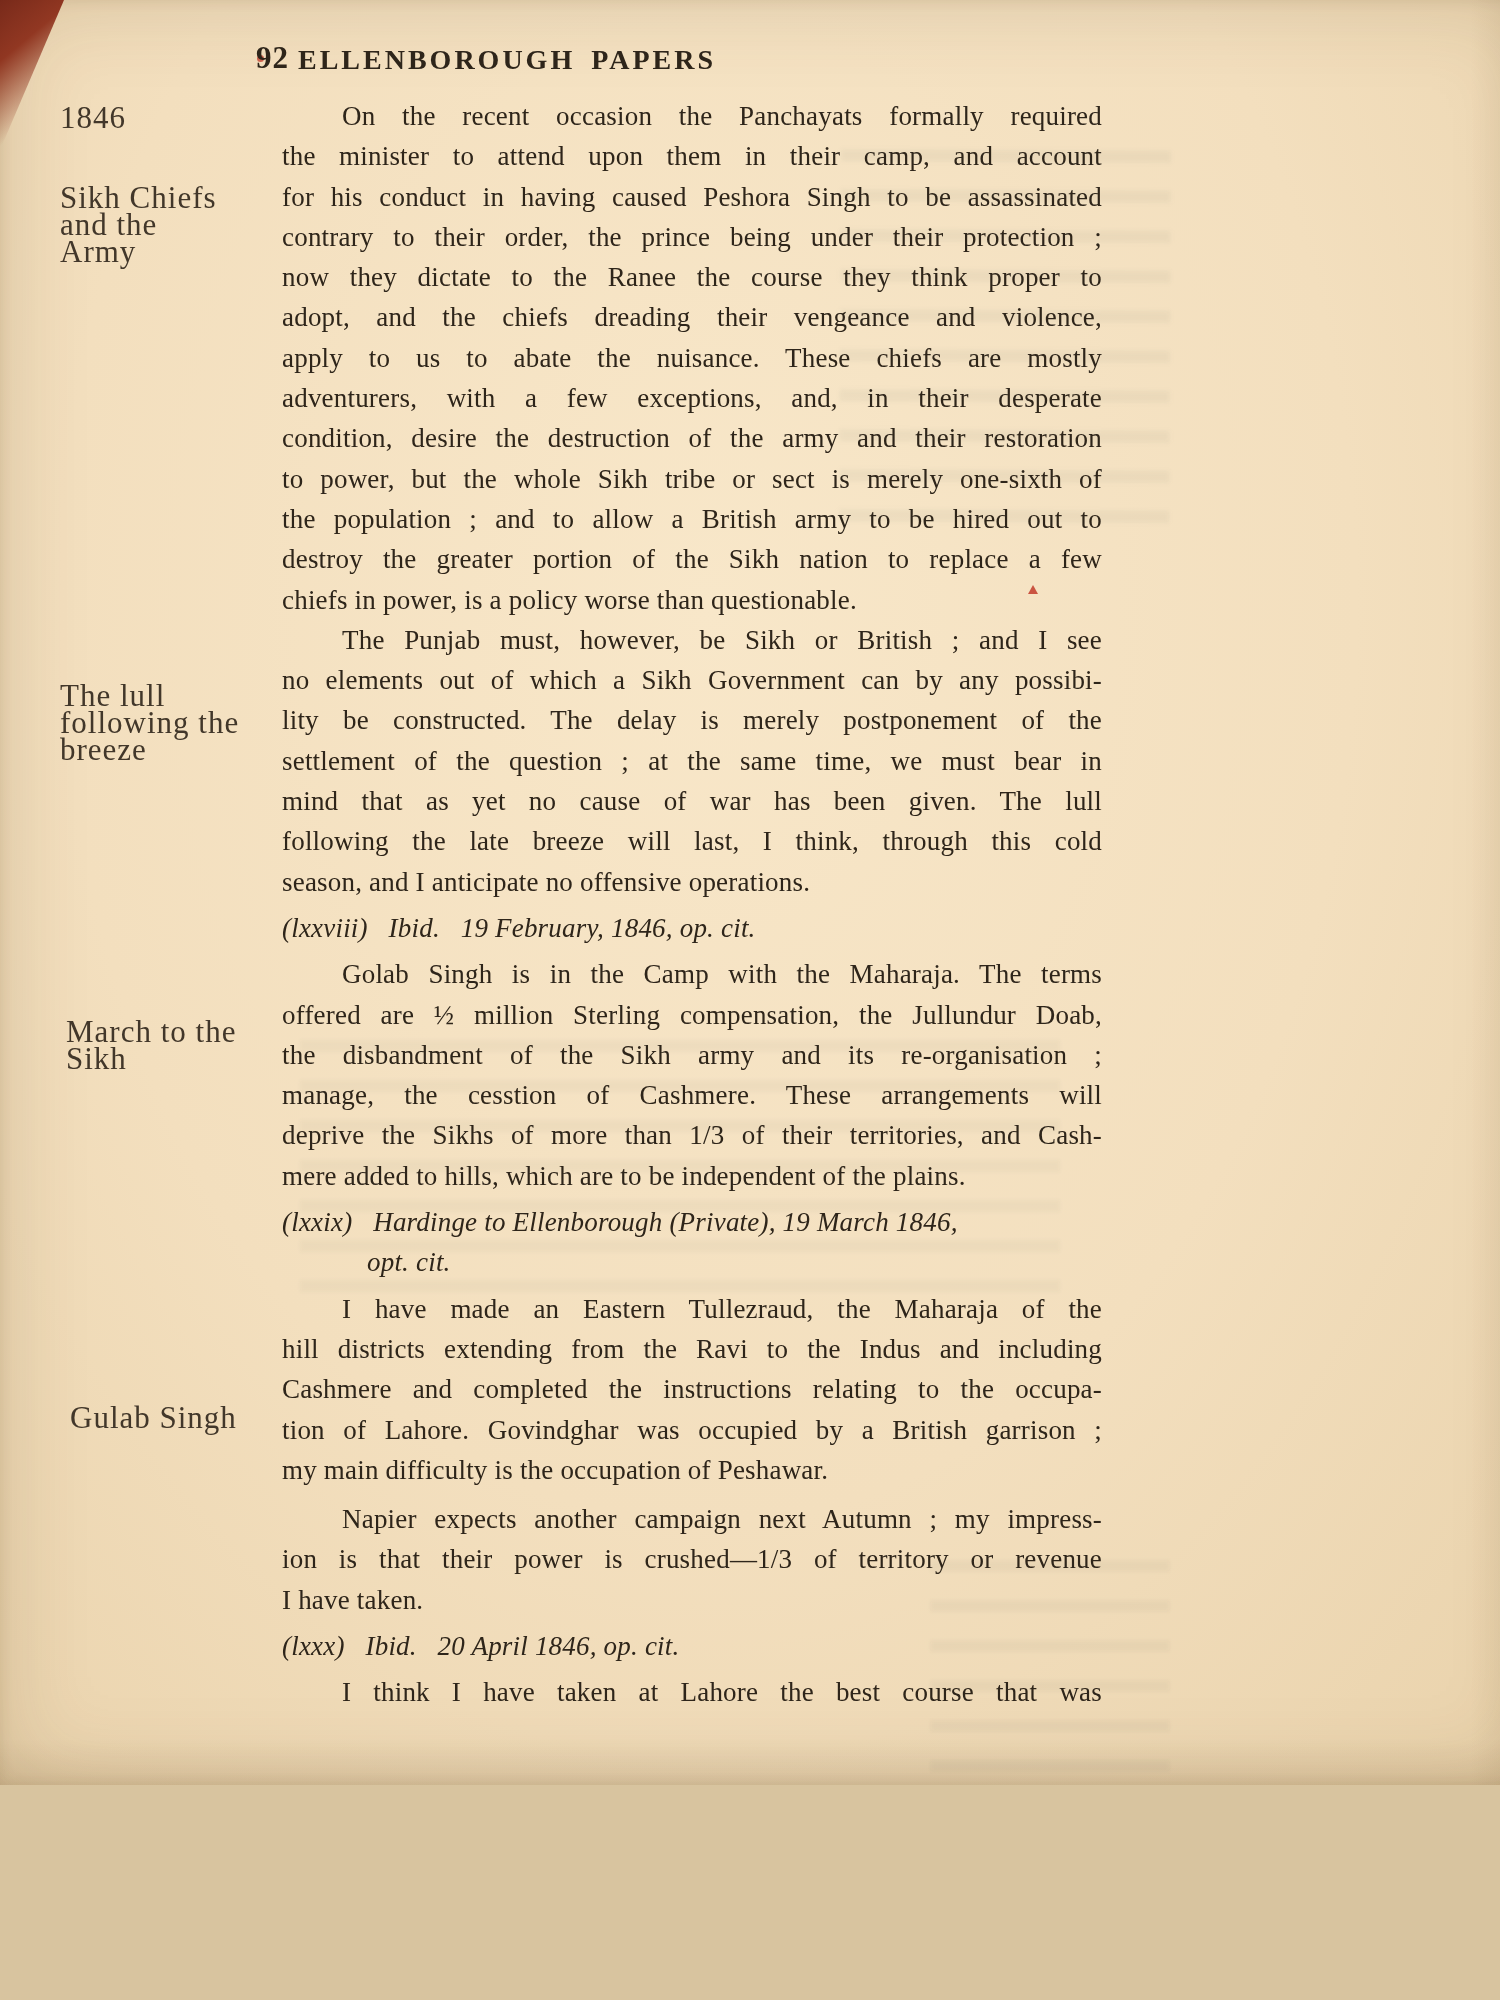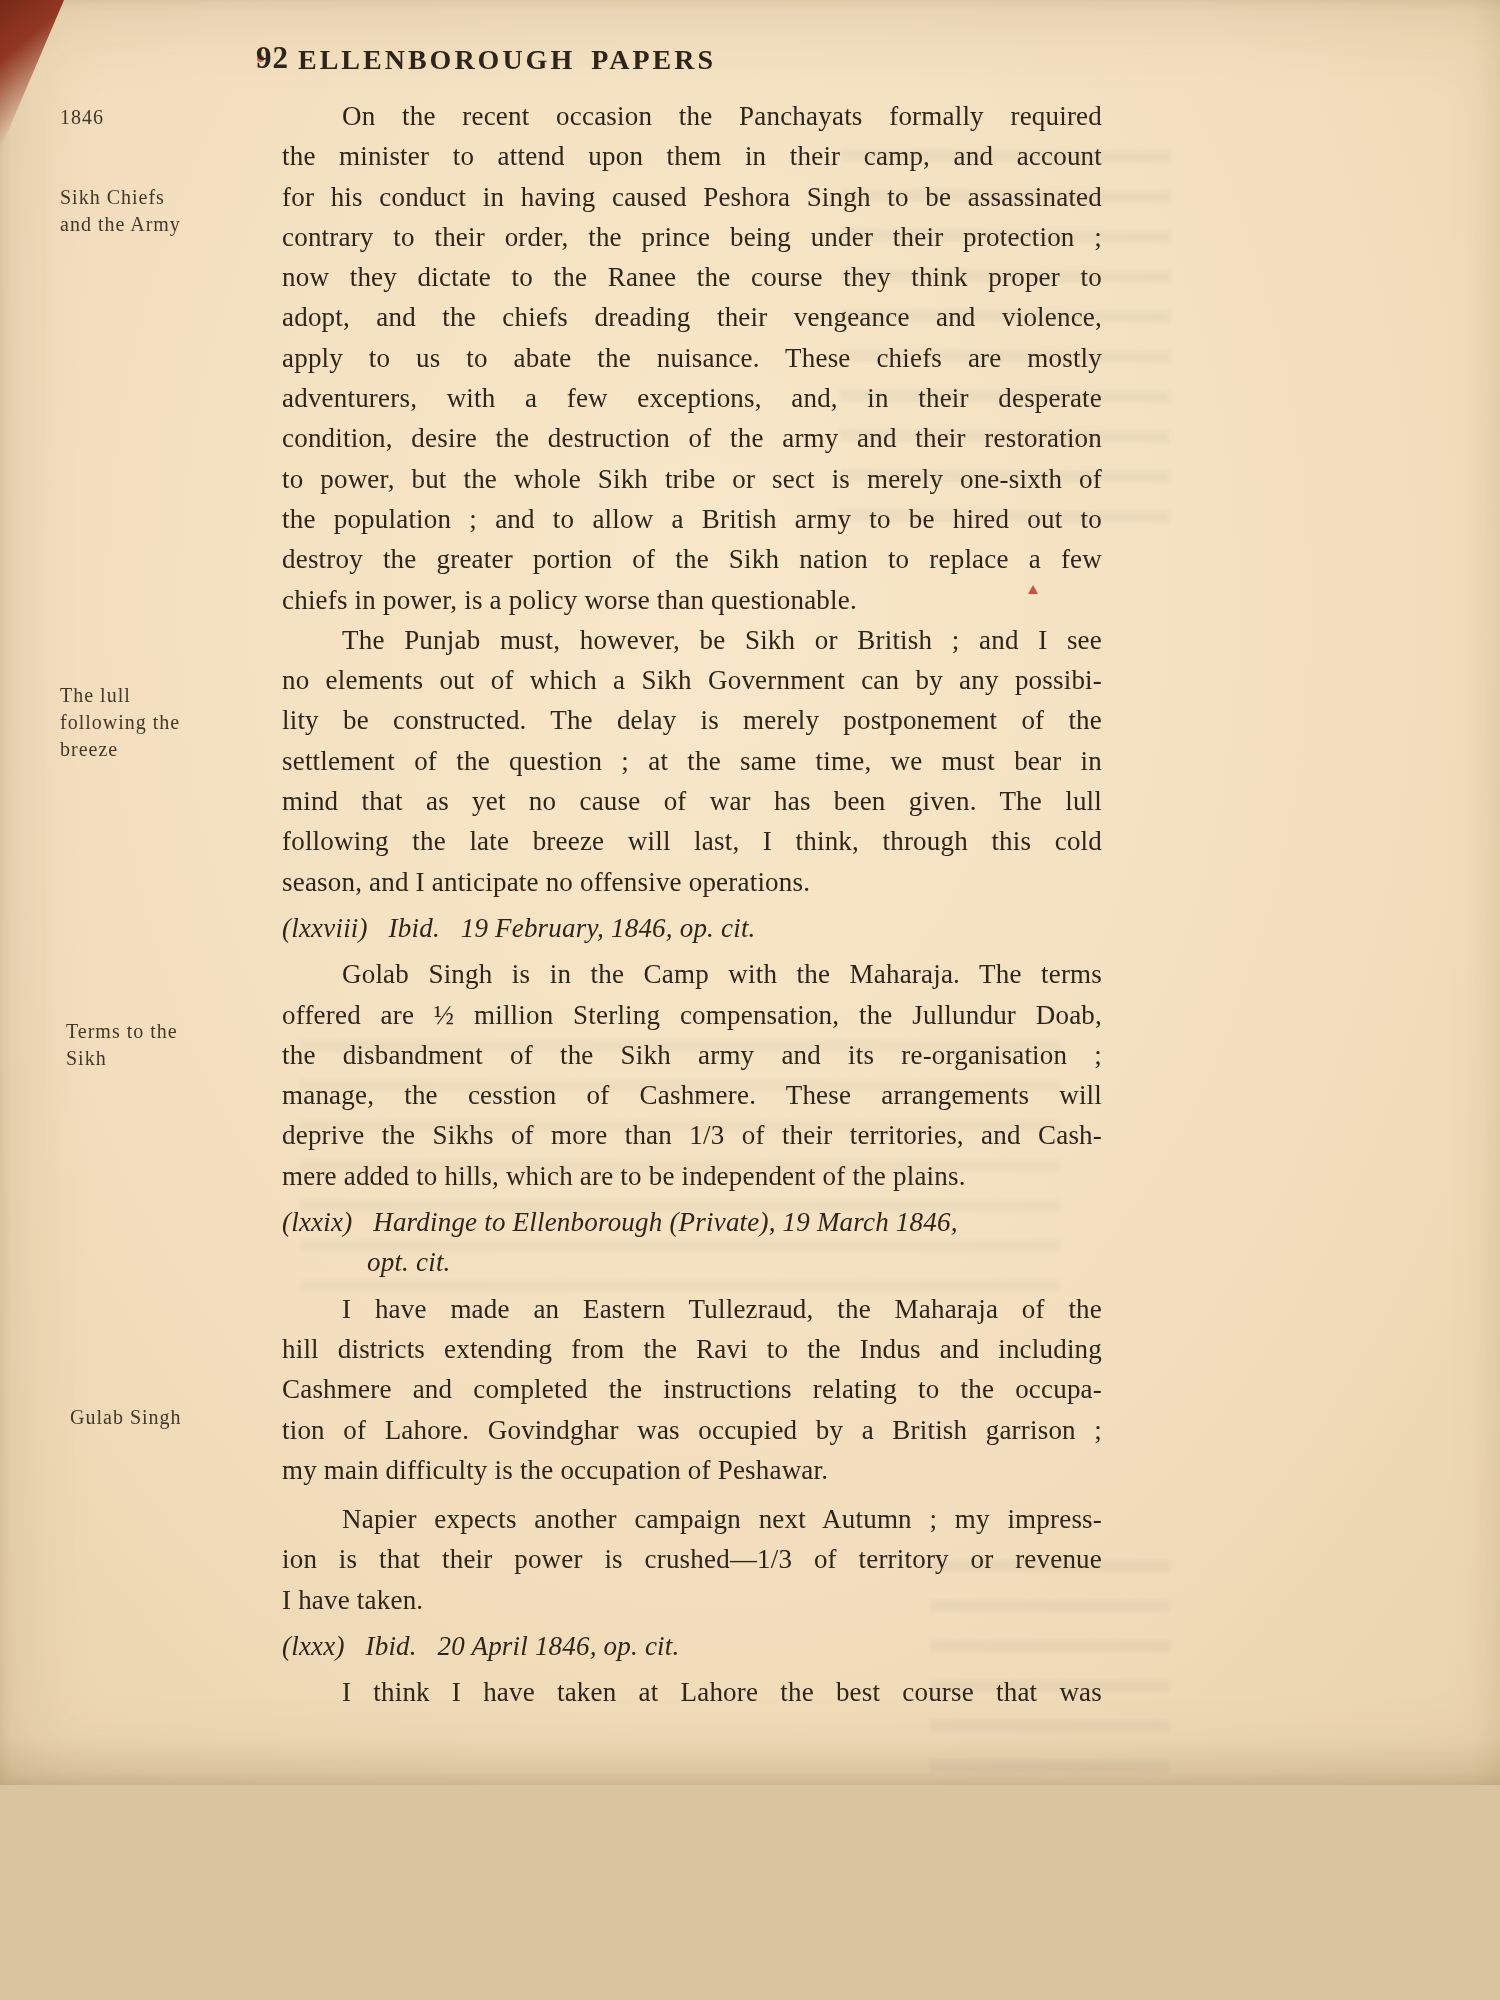--- a/index.html
+++ b/index.html
@@ -56,21 +56,21 @@
   }
   .red-caret{
     position:absolute;left:1028px;top:585px;width:0;height:0;
     border-left:5px solid transparent;border-right:5px solid transparent;
     border-bottom:9px solid var(--red_mark);opacity:.85;
   }
 
   .margin-notes{position:absolute;top:0;left:0;width:240px;height:100%;}
   .margin-note{
     position:absolute;
-    font-size:20px;line-height:27px;letter-spacing:1px;
+    font-size:31px;line-height:27px;letter-spacing:1px;
     color:var(--margin_ink);
   }
 
   .body-column{
     position:absolute;left:282px;top:96px;width:820px;
     font-size:27px;line-height:40.3px;letter-spacing:.2px;
   }
   .line{min-height:40.3px;}
   .jline{text-align:justify;text-align-last:justify;}
   .indent{padding-left:60px;}
@@ -106,21 +106,21 @@
       <div class="margin-note" style="top: 184px; left: 60px;">
         <div>Sikh Chiefs</div>
         <div>and the Army</div>
       </div>
       <div class="margin-note" style="top: 682px; left: 60px;">
         <div>The lull</div>
         <div>following the</div>
         <div>breeze</div>
       </div>
       <div class="margin-note" style="top: 1018px; left: 66px;">
-        <div>Terms to the</div>
+        <div>March to the</div>
         <div>Sikh</div>
       </div>
       <div class="margin-note" style="top: 1404px; left: 70px;">
         <div>Gulab Singh</div>
       </div>
     </div>
 
   <div class="body-column">
       <div class="para">
         <div class="line jline indent">On the recent occasion the Panchayats formally required</div>

